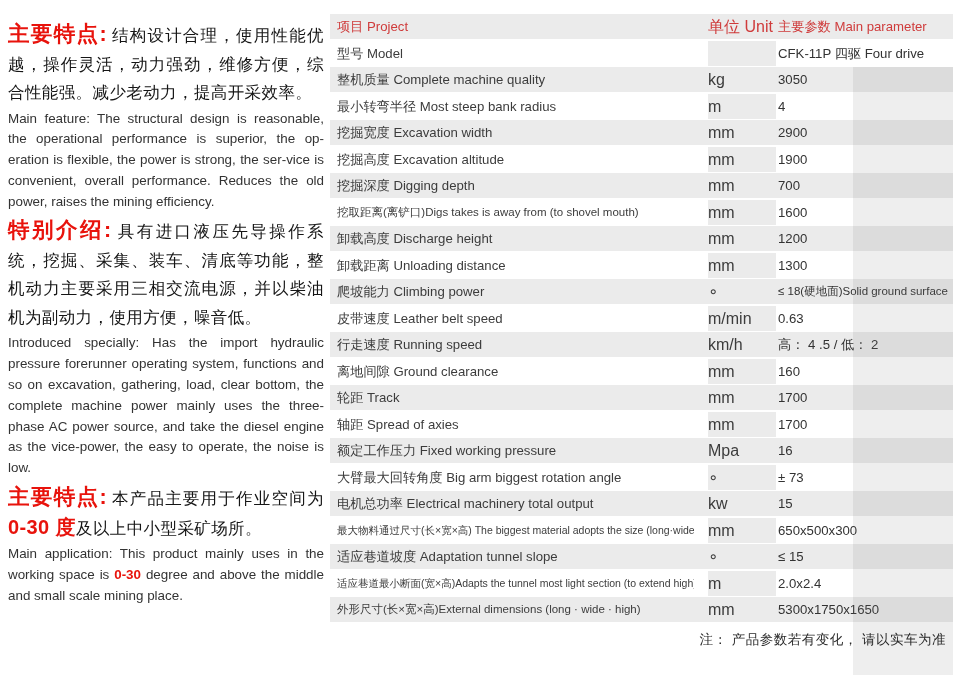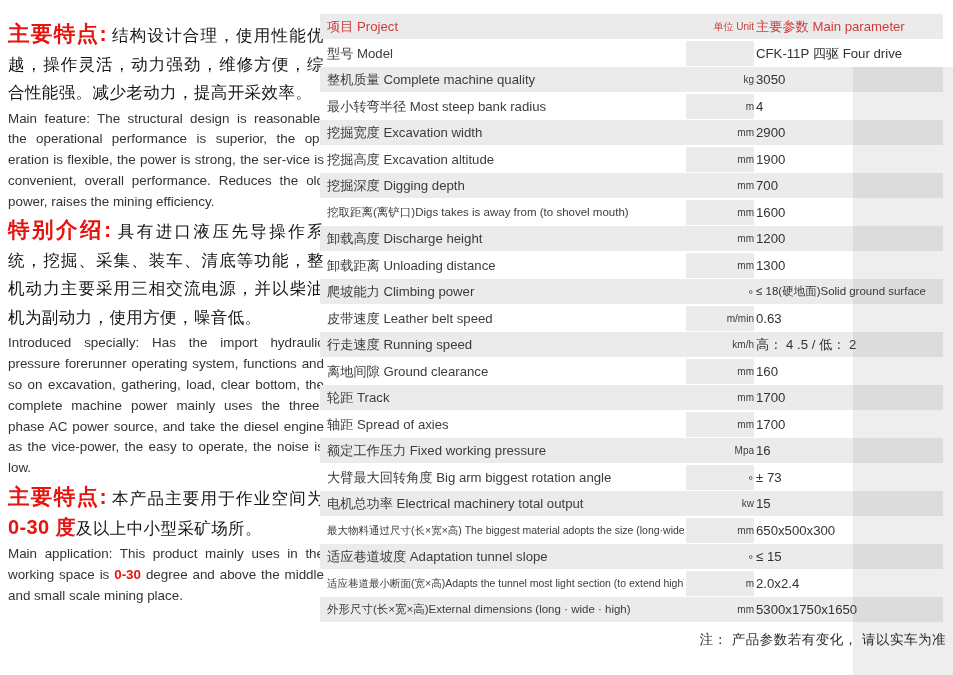--- a/index.html
+++ b/index.html
@@ -13,28 +13,28 @@
   .cn-para { font-size:16.5px; line-height:28.5px; color:#151515;
              letter-spacing:0.4px; text-align:justify; }
   .cn-heading { color:#e8130c; font-weight:bold; font-size:21.5px;
                 letter-spacing:0.5px; margin-right:4px; }
   .cn-red-big { color:#e8130c; font-weight:bold; font-size:20px; }
   .en-para { font-size:13.4px; line-height:20.8px; color:#333333;
              text-align:justify; margin:2px 0 4px 0; }
   .en-red { color:#e8130c; font-weight:bold; }
 
   
-  .spec-table { position:absolute; left:320px; top:14px; width:623px; }
+  .spec-table { position:absolute; left:330px; top:14px; width:623px; }
   .t-row { display:flex; height:25px; margin-bottom:1.5px; }
   .t-row.gray { background:#ebebeb; }
   .c-label { width:364px; box-sizing:border-box; padding-left:7px;
              font-size:13.2px; color:#3c3c3c; line-height:25px;
              white-space:nowrap; overflow:hidden; }
-  .c-unit  { width:68px; margin-left:2px; text-align:right;
-             font-size:10px; color:#3c3c3c; line-height:25px;
+  .c-unit  { width:68px; margin-left:14px; text-align:left;
+             font-size:16px; color:#3c3c3c; line-height:25px;
              background:#ebebeb; }
   .c-value { flex:1; margin-left:2px; text-align:left;
              font-size:13.2px; color:#333333; line-height:25px;
              white-space:nowrap; }
   .t-row.gray .c-unit { background:transparent; }
   .t-row.header .c-label, .t-row.header .c-unit, .t-row.header .c-value
      { color:#cf3b3b; background:transparent; }
   .sz-s  { font-size:11.5px !important; }
   .sz-xs { font-size:10.5px !important; }
 

